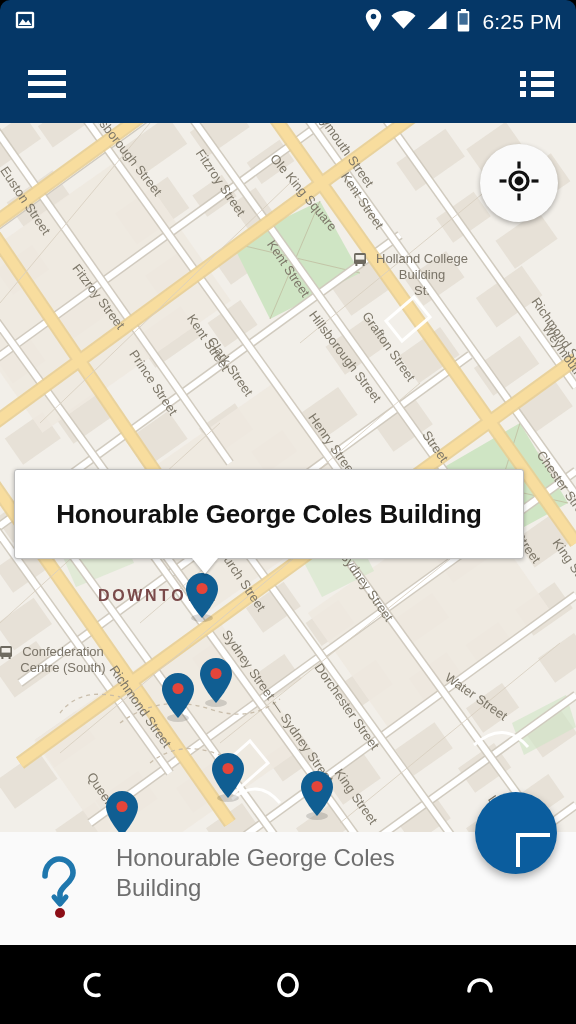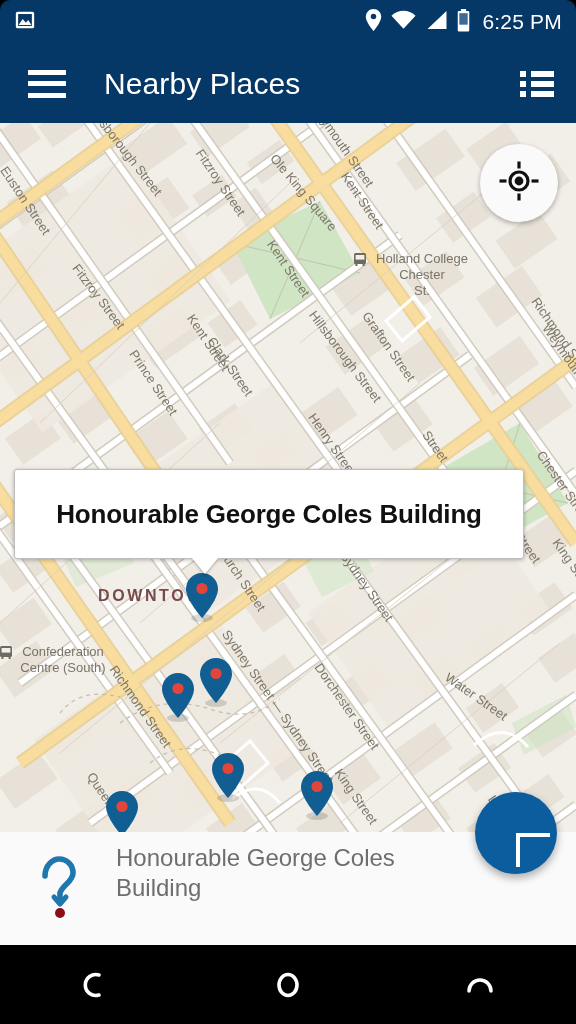--- a/index.html
+++ b/index.html
@@ -204,21 +204,20 @@
       <span class="status-time">6:25 PM</span>
     </div>
   </div>
 
   <div class="app-bar">
     <div class="hamburger">
       <i></i>
         <i></i>
         <i></i>
     </div>
-    <div class="app-title">Nearby Places</div>
     <div class="listview-icon">
       <div class="row">
           <span class="dot"></span>
           <span class="bar"></span>
         </div>
       <div class="row">
           <span class="dot"></span>
           <span class="bar"></span>
         </div>
       <div class="row">
@@ -461,21 +460,21 @@
     <div style="position:absolute; left:352px; top:128px; width:140px; text-align:center;">
       <span>
         <svg width="16" height="16" viewBox="0 0 16 16">
           <rect x="2" y="2" width="12" height="11" rx="1.5" fill="#6e6a60"></rect>
           <rect x="3.6" y="4" width="8.8" height="4.6" fill="#f2efe9"></rect>
           <rect x="3.4" y="13" width="2" height="2" fill="#6e6a60"></rect>
           <rect x="10.6" y="13" width="2" height="2" fill="#6e6a60"></rect>
         </svg>
       </span>
       <div class="poi-label">Holland College</div>
-      <div class="poi-label">Chester</div>
+      <div class="poi-label">Building</div>
       <div class="poi-label">St.</div>
     </div>
 
     <div style="position:absolute; left:-2px; top:521px; width:130px; text-align:center;">
       <span>
         <svg width="16" height="16" viewBox="0 0 16 16">
           <rect x="2" y="2" width="12" height="11" rx="1.5" fill="#6e6a60"></rect>
           <rect x="3.6" y="4" width="8.8" height="4.6" fill="#f2efe9"></rect>
           <rect x="3.4" y="13" width="2" height="2" fill="#6e6a60"></rect>
           <rect x="10.6" y="13" width="2" height="2" fill="#6e6a60"></rect>

